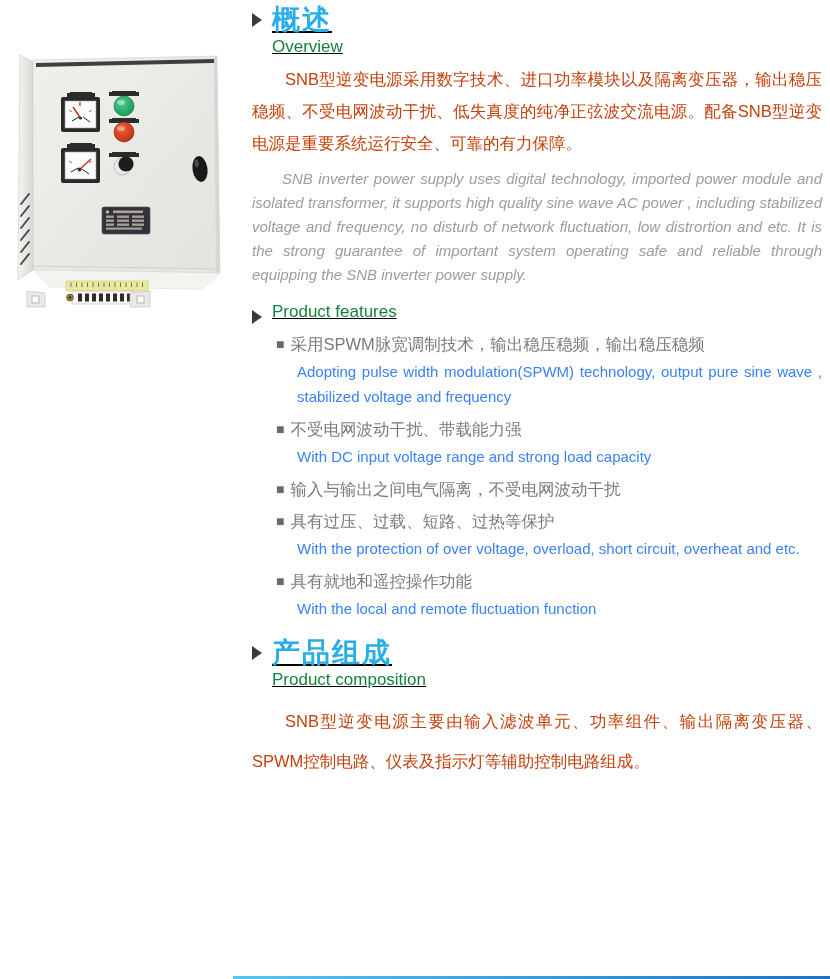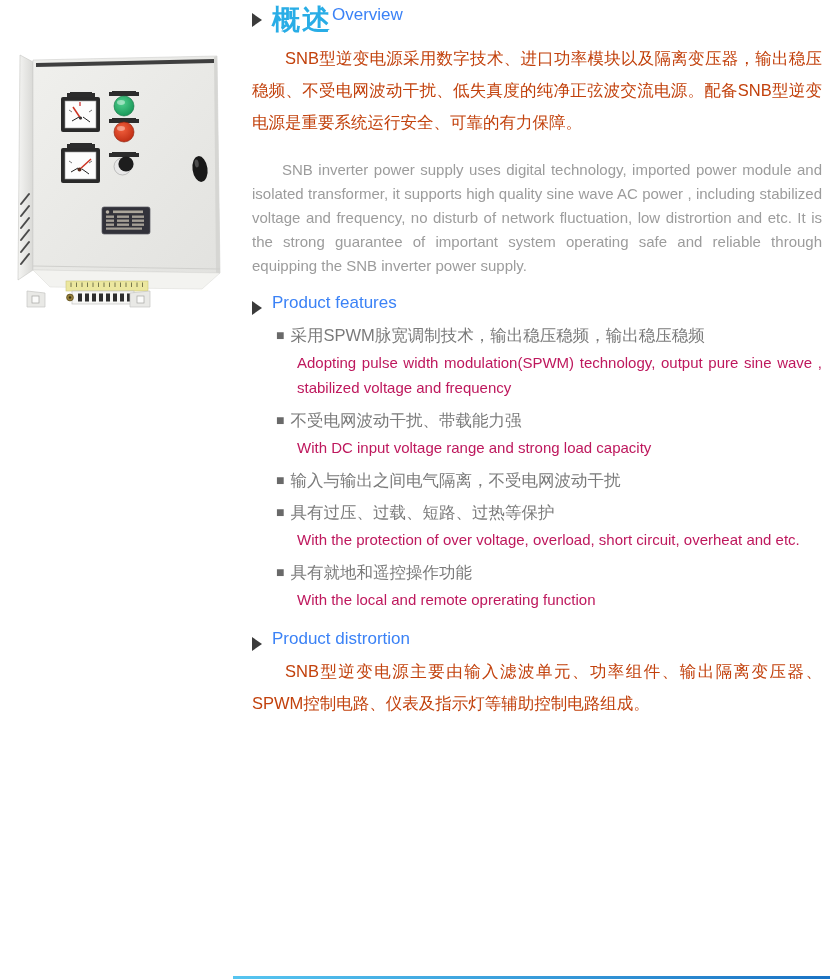--- a/index.html
+++ b/index.html
@@ -8,32 +8,32 @@
 
   
   .device{position:absolute;left:0;top:30px;width:250px;height:290px;margin:0;}
 
   
   .content{position:absolute;left:252px;top:4px;width:570px;}
   section{display:block;}
   .sec-head{display:flex;align-items:flex-start;gap:10px;}
   .tri{width:0;height:0;margin-top:9px;border-left:10px solid #3b3b3b;
        border-top:7px solid transparent;border-bottom:7px solid transparent;}
-  .head-text{display:flex;flex-direction:row;}
+  .head-text{display:flex;flex-direction:column;text-decoration:underline;}
   .title-zh{font-size:28px;line-height:32px;letter-spacing:2px;color:#29ade6;font-weight:600;margin:0;}
-  .title-en{font-size:17px;line-height:20px;color:#3b82f6;margin-top:1px;text-align:right;}
+  .title-en{font-size:17px;line-height:20px;color:#15803d;margin-top:1px;text-align:right;}
   .p-zh{margin:6px 0 0;font-size:16.5px;line-height:32px;color:#c2410c;text-align:justify;text-indent:2em;}
-  .p-en{margin:20px 0 0;font-size:15px;line-height:24px;color:#9c9c9c;text-align:justify;text-indent:2em;}
+  .p-en{margin:8px 0 0;font-size:15px;line-height:24px;color:#9c9c9c;text-align:justify;text-indent:2em;font-style:italic;}
   .sec-features{margin-top:14px;}
   .feat{margin-top:9px;padding-left:24px;}
   .feat-zh{display:flex;gap:6px;font-size:16.5px;line-height:23px;color:#7a7a7a;}
   .bullet{color:#696969;font-size:14px;line-height:23px;flex:0 0 auto;}
-  .feat-en{margin:3px 0 0 21px;font-size:15px;line-height:25px;color:#be185d;text-align:justify;}
+  .feat-en{margin:3px 0 0 21px;font-size:15px;line-height:25px;color:#3b82f6;text-align:justify;}
   .sec-composition{margin-top:16px;}
-  .comp-zh{line-height:32px;margin-top:4px;}
+  .comp-zh{line-height:40px;margin-top:11px;}
   .comp-en{line-height:27px;}
 
   
   .footer-bar{position:absolute;left:233px;right:0;bottom:0;height:3px;
               background:linear-gradient(90deg,#56c5f0,#1a73c4);}
 </style>
 </head>
 <body>
 
 <div class="page">
@@ -253,29 +253,30 @@
           <span>具有过压、过载、短路、过热等保护</span>
         </div>
         <p class="feat-en">With the protection of over voltage, overload, short circuit, overheat and etc.</p>
       </div>
 
       <div class="feat">
         <div class="feat-zh">
           <span class="bullet">■</span>
           <span>具有就地和遥控操作功能</span>
         </div>
-        <p class="feat-en">With the local and remote oprerating function</p>
+        <p class="feat-en">With the local and remote fluctuation function</p>
       </div>
     </section>
 
     <section class="sec-composition">
       <header class="sec-head">
         <span class="tri"></span>
         <div class="head-text">
-          <div class="title-en">Product distrortion</div>
+          <h2 class="title-zh">产品组成</h2>
+          <div class="title-en">Product composition</div>
         </div>
       </header>
       <p class="p-zh comp-zh">SNB型逆变电源主要由输入滤波单元、功率组件、输出隔离变压器、SPWM控制电路、仪表及指示灯等辅助控制电路组成。</p>
     </section>
 
   </div>
 
   <div class="footer-bar"></div>
 </div>
 

